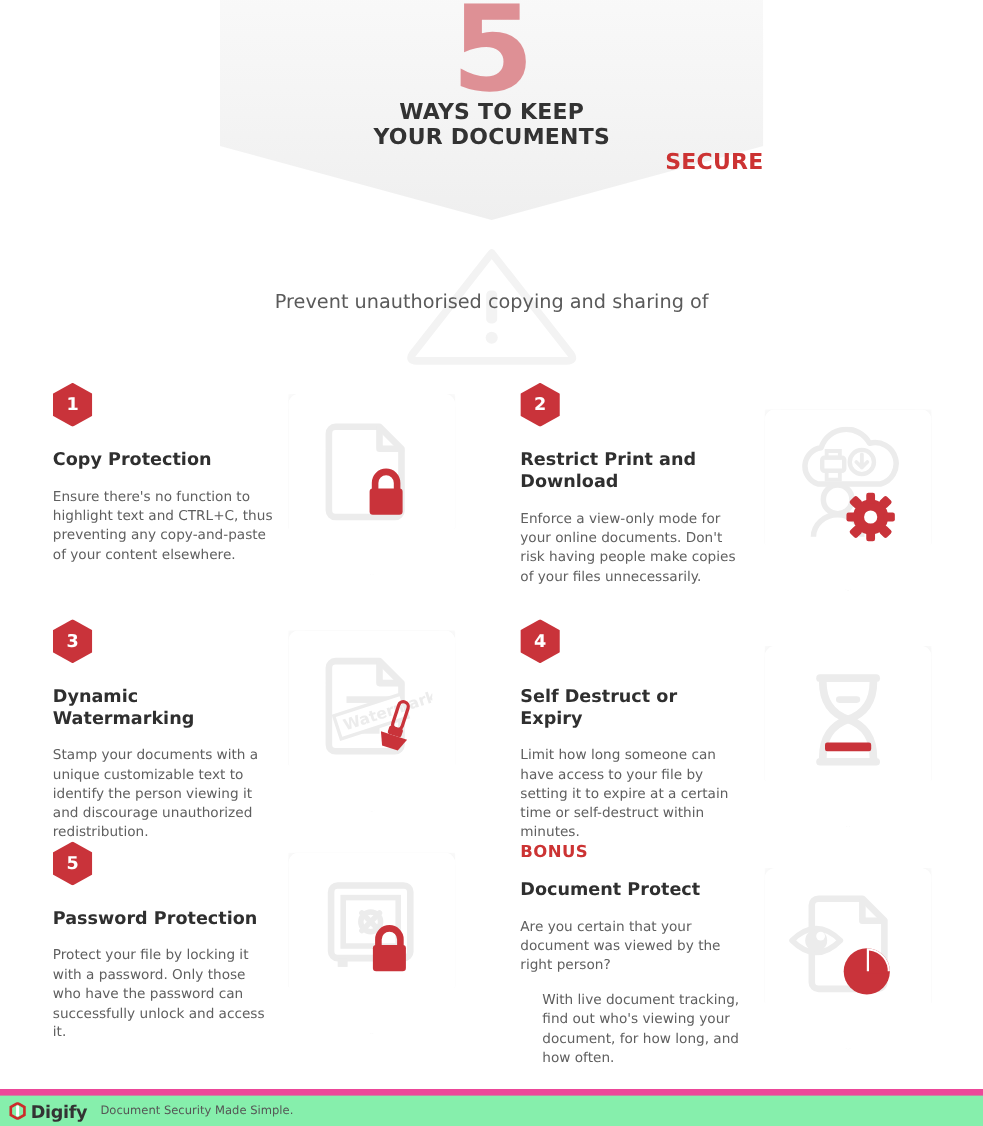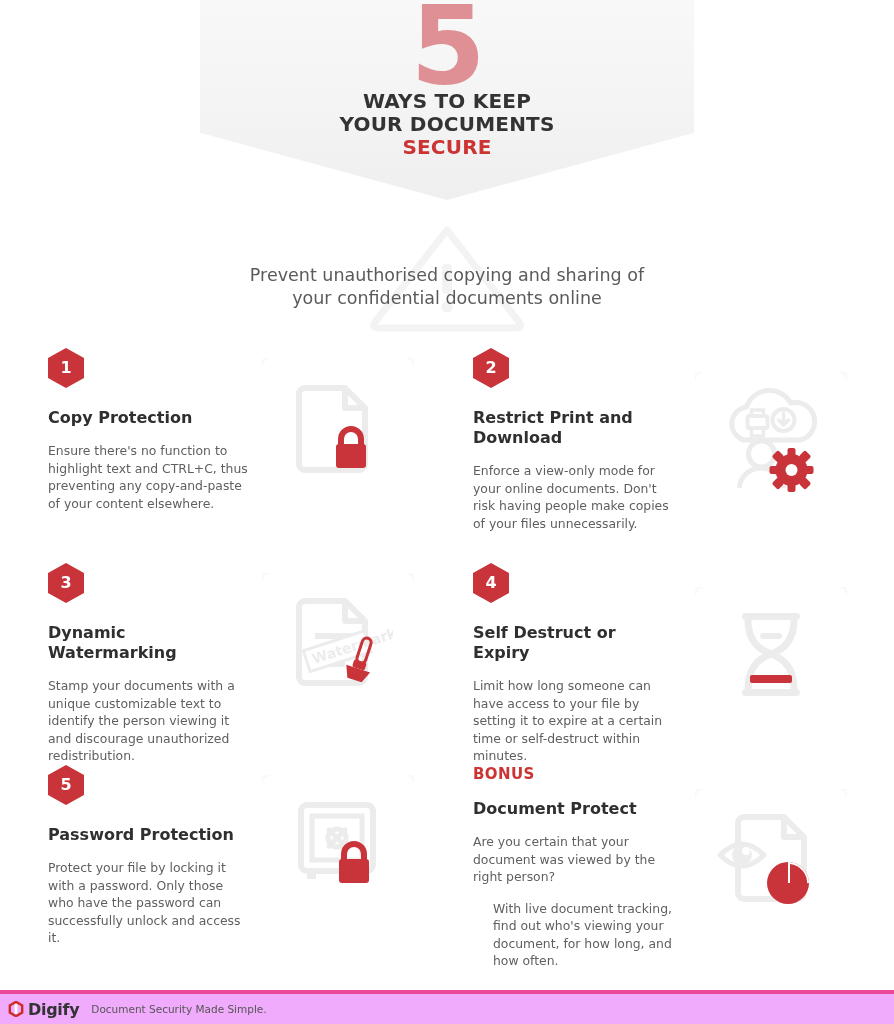--- a/index.html
+++ b/index.html
@@ -61,21 +61,21 @@
     right: 0;
     top: 90px;
   }
   .header-line {
     font-size: 20px;
     font-weight: bold;
     color: #333333;
     line-height: 23px;
     letter-spacing: 0.2px;
   }
-  .header-line.accent { color: #cc3333; }
+  .header-line.accent { color: #cc3333; text-align: right; }
 
   
   #subtitle-zone {
     position: absolute;
     left: 0;
     top: 222px;
     width: 894px;
     height: 120px;
   }
   #warn-triangle {
@@ -175,22 +175,22 @@
     transform: translateX(-50%);
   }
 
   
   #footer {
     position: absolute;
     left: 0;
     bottom: 0;
     width: 894px;
     height: 34px;
-    background: #f0abfc;
-    border-top: 4px solid #ec4899;
+    background: #86efac;
+    border-top: 6px solid #ec4899;
     display: flex;
     align-items: center;
     padding-left: 8px;
   }
   #footer-logo-mark { margin-right: 4px; display: flex; align-items: center; }
   #footer-brand {
     font-size: 16px;
     font-weight: bold;
     color: #333333;
     letter-spacing: -0.3px;
@@ -219,21 +219,20 @@
   </div>
 
   <div id="subtitle-zone">
     <svg id="warn-triangle" width="160" height="110" viewBox="0 0 160 110">
       <path d="M80 8 L152 100 Q156 106 148 106 L12 106 Q4 106 8 100 Z" fill="none" stroke="#f3f3f3" stroke-width="7" stroke-linejoin="round"></path>
       <rect x="75" y="42" width="10" height="30" rx="4" fill="#f3f3f3"></rect>
       <circle cx="80" cy="85" r="5.5" fill="#f3f3f3"></circle>
     </svg>
     <div id="subtitle">
       <div>Prevent unauthorised copying and sharing of</div>
-      <div>your confidential documents online</div>
     </div>
   </div>
 
   <div class="row" id="row-1">
 
     <div class="cell left">
       <div class="text-col">
         <div class="badge">1</div>
         <div class="item-title">Copy Protection</div>
         <div class="item-body">Ensure there's no function to highlight text and CTRL+C, thus preventing any copy-and-paste of your content elsewhere.</div>

